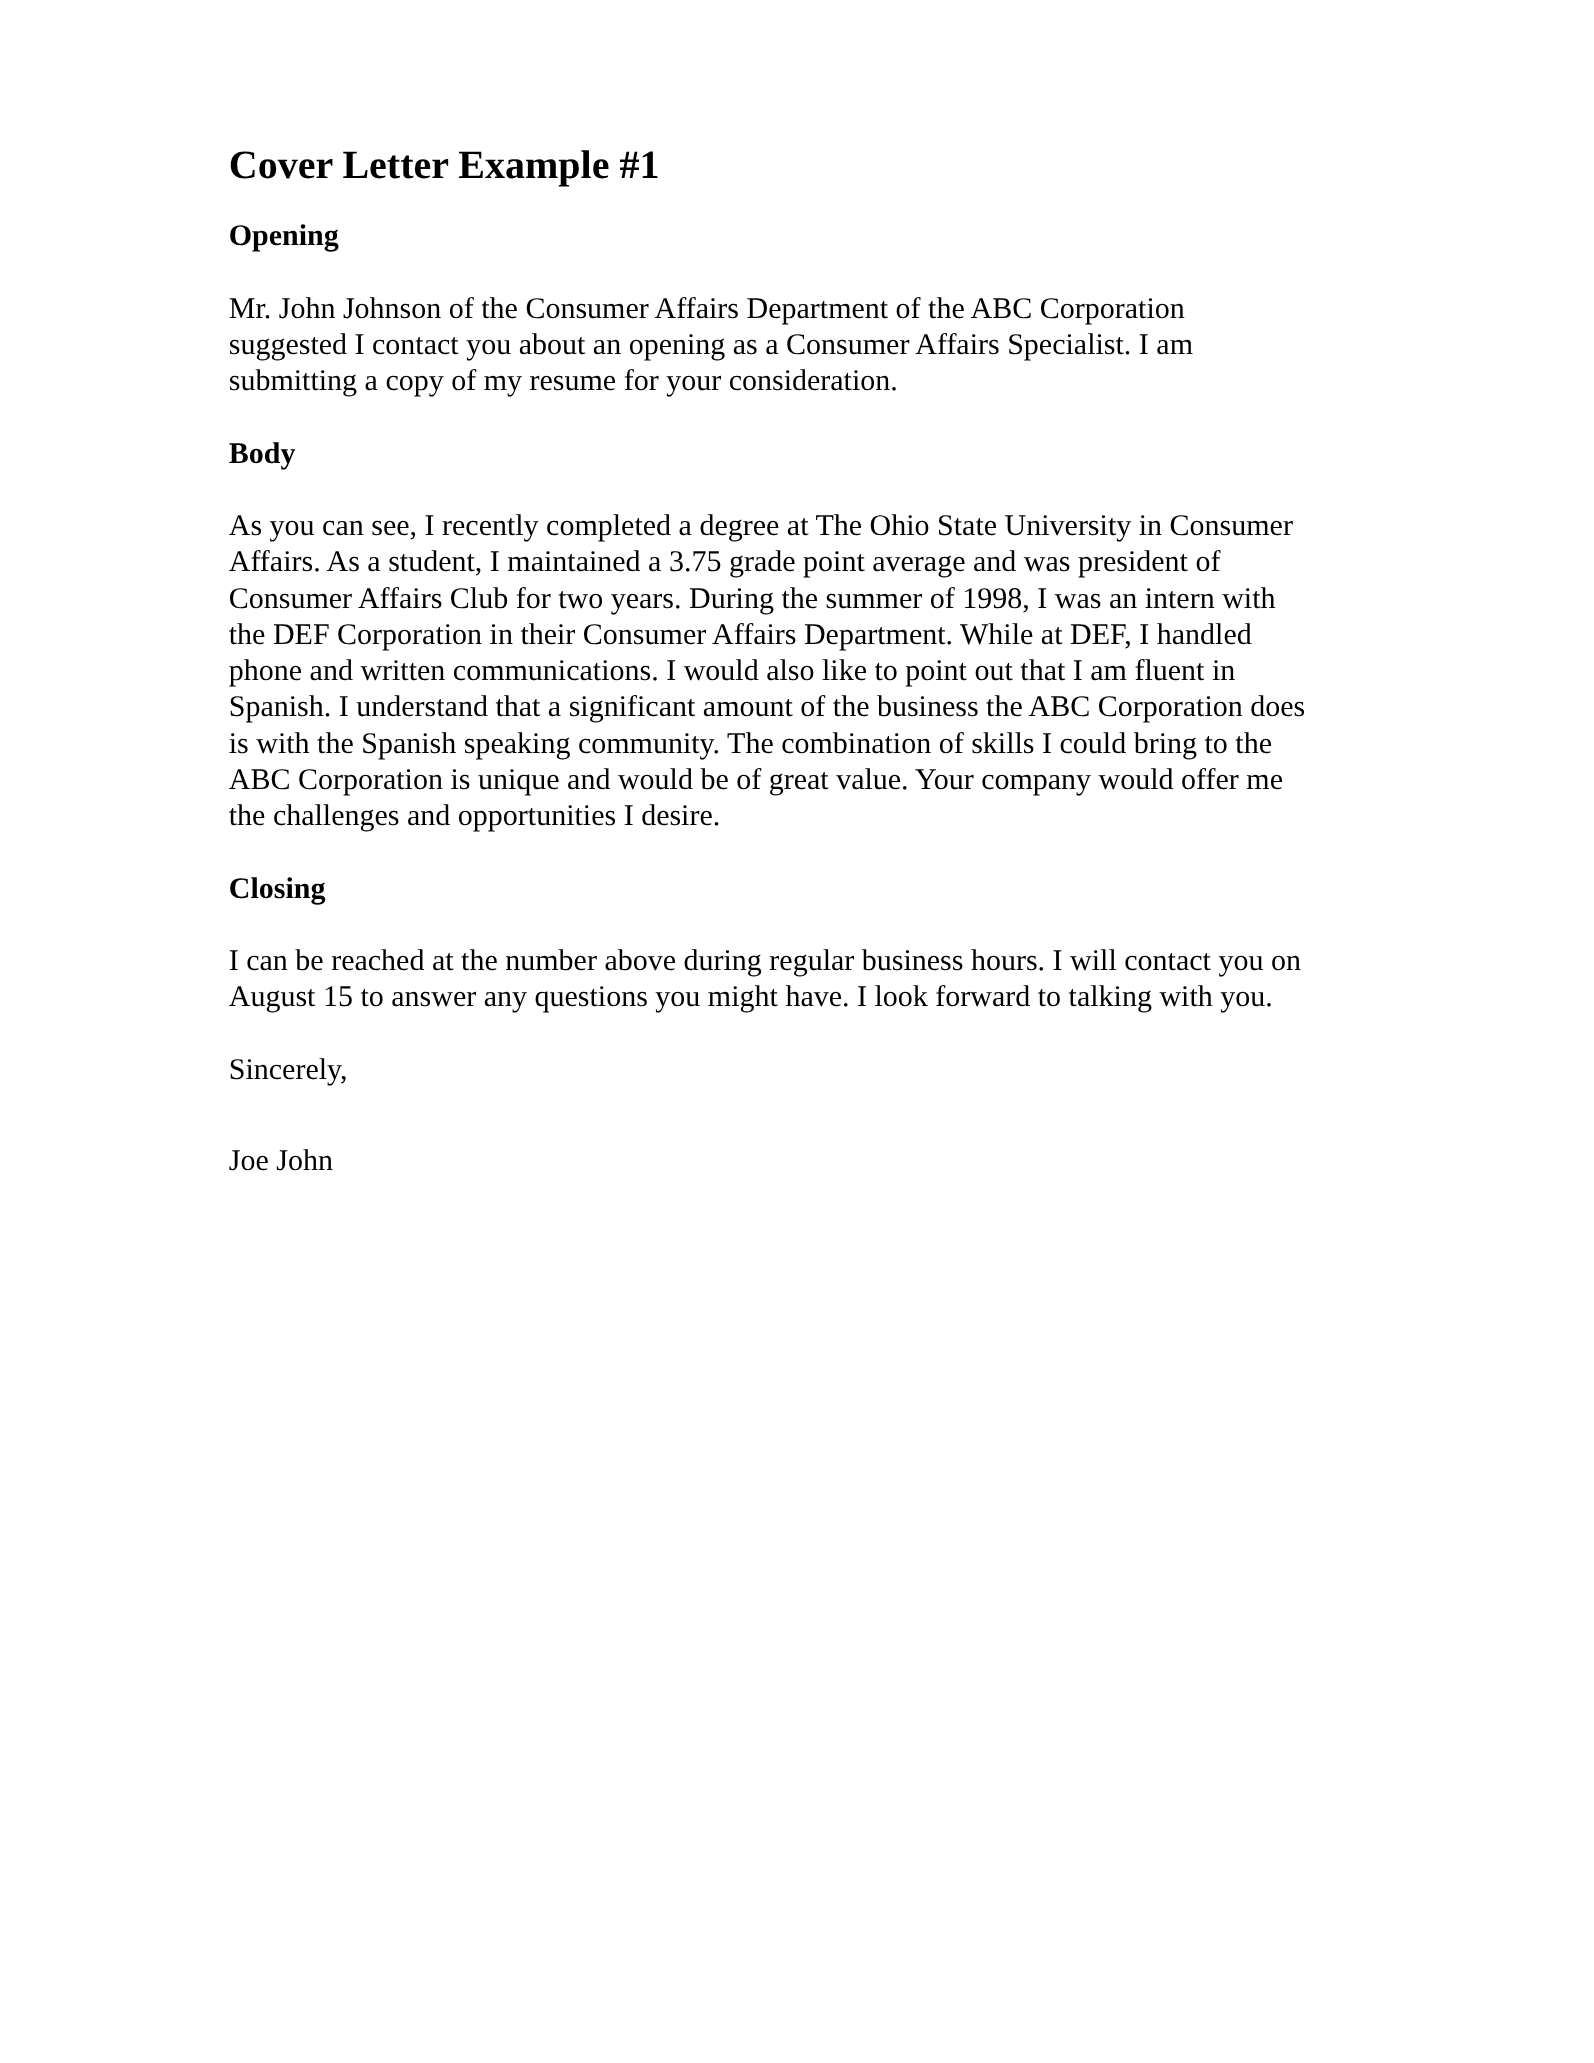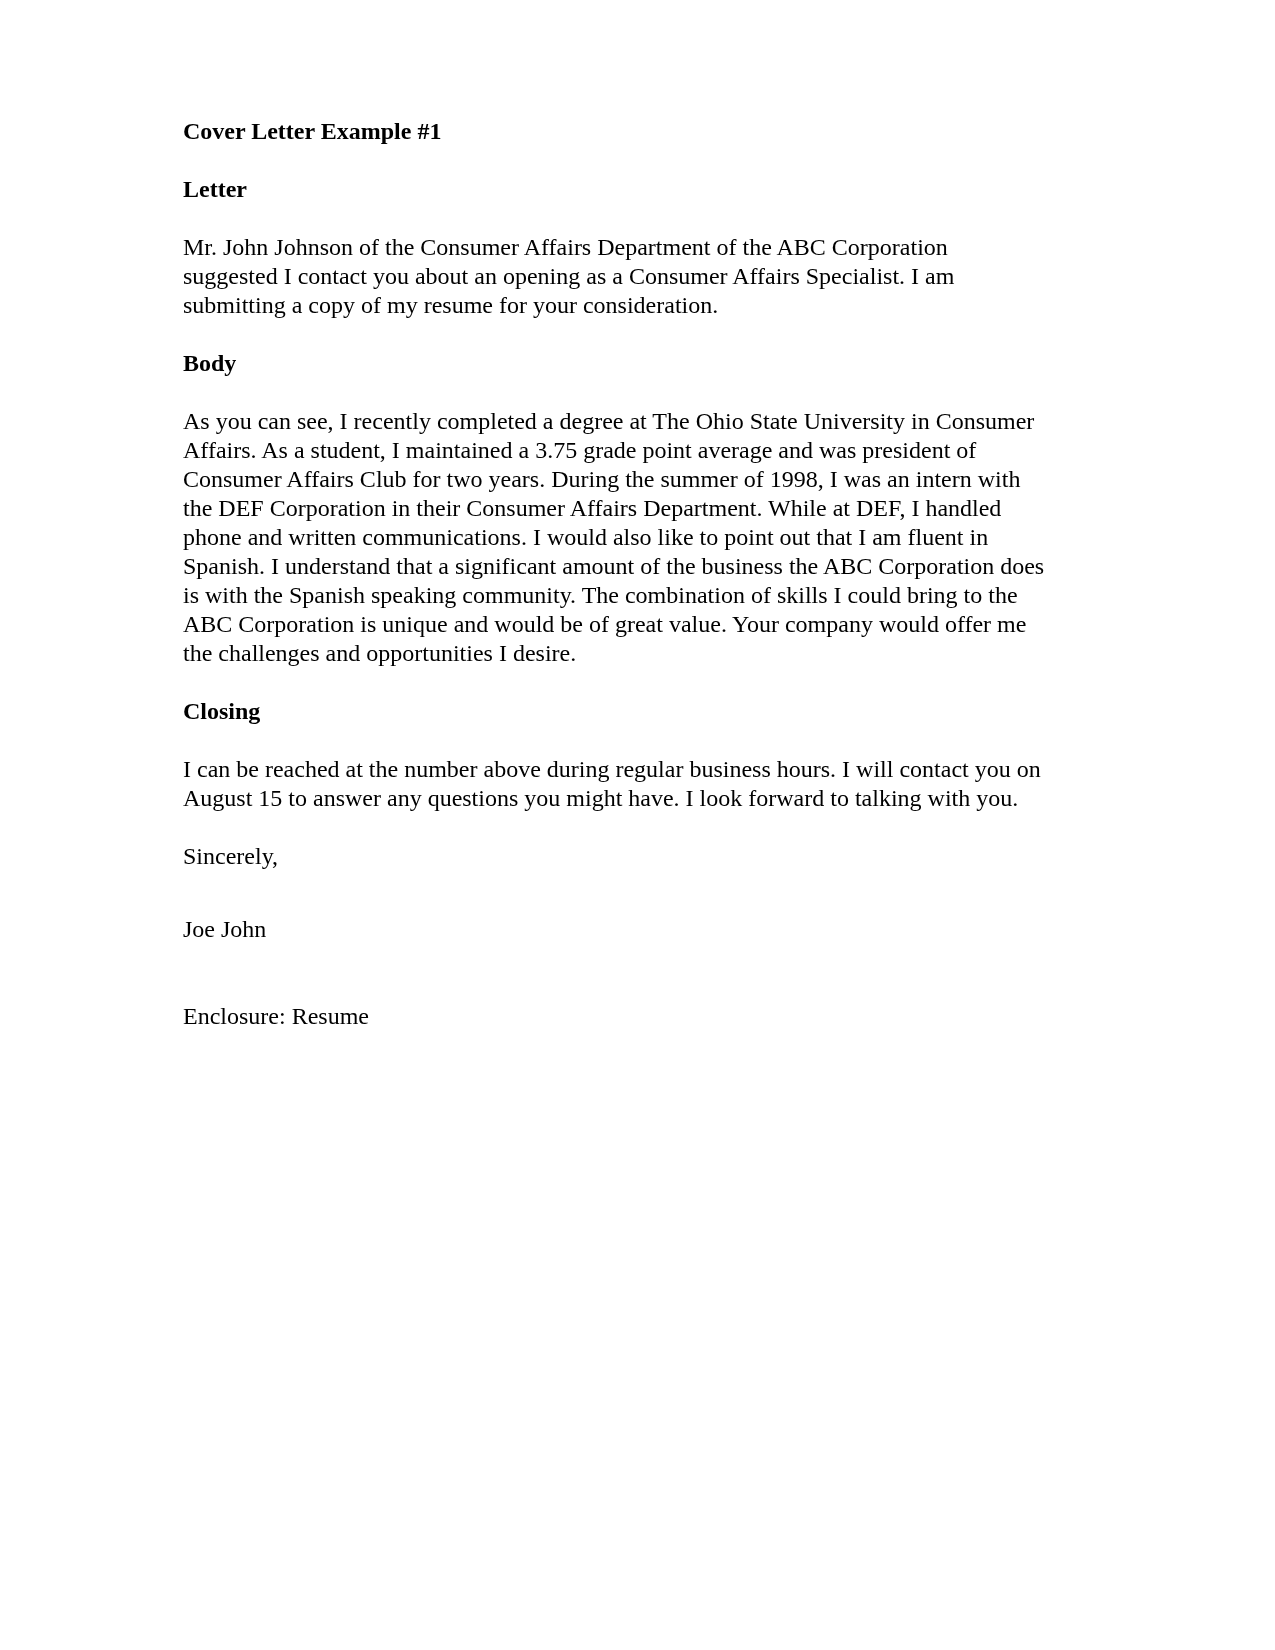--- a/index.html
+++ b/index.html
@@ -22,21 +22,21 @@
   }
   .content {
     max-width: 907px;
   }
   .block {
     margin: 0 0 29px 0;
     white-space: pre-line;
   }
   .doc-title {
     font-weight: bold;
-    font-size: 24px;
+    font-size: 32px;
     margin: 0 0 29px 0;
   }
   .section-heading {
     font-weight: bold;
     margin: 0 0 29px 0;
   }
   .para {
     margin: 0 0 29px 0;
     white-space: pre-line;
   }
@@ -55,21 +55,21 @@
 
 <div class="page">
   <div class="content">
 
     <div class="doc-title">Cover Letter Example #1</div>
 
 
 
 
     <div>
-      <div class="section-heading">Letter</div>
+      <div class="section-heading">Opening</div>
       <div class="para">Mr. John Johnson of the Consumer Affairs Department of the ABC Corporation
 suggested I contact you about an opening as a Consumer Affairs Specialist. I am
 submitting a copy of my resume for your consideration.</div>
     </div>
 
     <div>
       <div class="section-heading">Body</div>
       <div class="para">As you can see, I recently completed a degree at The Ohio State University in Consumer
 Affairs. As a student, I maintained a 3.75 grade point average and was president of
 Consumer Affairs Club for two years. During the summer of 1998, I was an intern with
@@ -84,16 +84,15 @@
     <div>
       <div class="section-heading">Closing</div>
       <div class="para">I can be reached at the number above during regular business hours. I will contact you on
 August 15 to answer any questions you might have. I look forward to talking with you.</div>
     </div>
 
     <div class="signoff">Sincerely,</div>
 
     <div class="signature">Joe John</div>
 
-    <div class="enclosure">Enclosure: Resume</div>
 
   </div>
 </div>
 
 </body></html>

